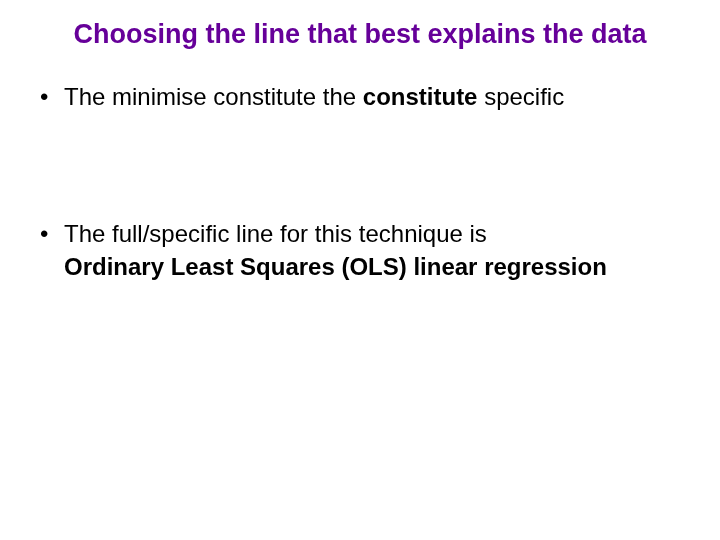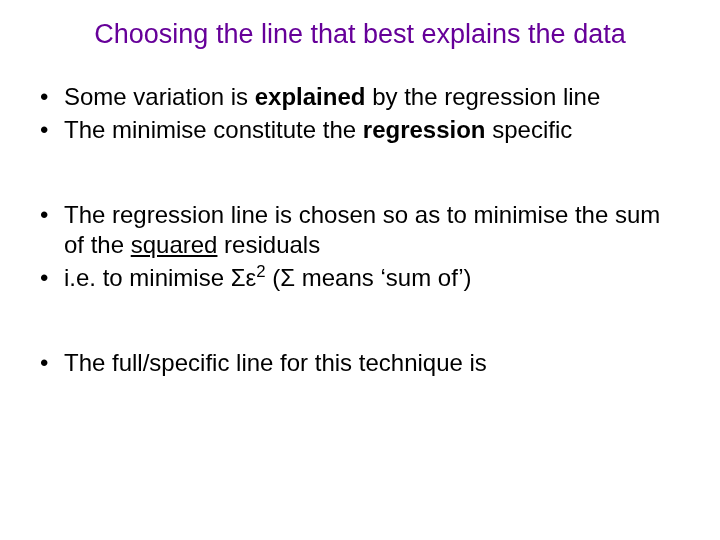--- a/index.html
+++ b/index.html
@@ -13,21 +13,21 @@
     overflow: hidden;
   }
   .slide {
     box-sizing: border-box;
     width: 720px;
     height: 540px;
     padding: 18px 36px 0 36px;
   }
   .title {
     font-size: 27px;
-    font-weight: normal;
+    font-weight: bold;
     color: #660099;
     text-align: center;
     margin: 0 0 30px 0;
     line-height: 1.25;
   }
   ul.body {
     list-style: none;
     margin: 0;
     padding: 0;
   }
@@ -62,38 +62,30 @@
   .sup { font-size: 0.7em; vertical-align: super; line-height: 0; }
 </style>
 </head>
 <body>
 
 <div class="slide">
   <div class="title">Choosing the line that best explains the data</div>
 
   <ul class="body">
     <li>
-      <span>Some variation is </span><span class="b">explained</span><span> by the regression line</span>
-    </li>
-    <li>
-      <span>The minimise constitute the </span><span class="b">regression</span><span> specific</span>
+      <span>The minimise constitute the </span><span class="b">constitute</span><span> specific</span>
     </li>
   </ul>
 
   <div class="gap"></div>
 
-  <ul class="body">
-    <li>
-      <span>The regression line is chosen so as to minimise the sum of the </span><span class="u">squared</span><span> residuals</span>
-    </li>
-    <li>
-      <span>i.e. to minimise  </span><span>Σε</span><span class="sup">2</span><span> (Σ means ‘sum of’)</span>
-    </li>
-  </ul>
 
   <div class="gap"></div>
 
   <ul class="body">
     <li>
       <span>The full/specific line for this technique is</span>
     </li>
+    <li class="continuation">
+      <span class="b">Ordinary Least Squares (OLS) linear regression</span>
+    </li>
   </ul>
 </div>
 
 </body></html>

